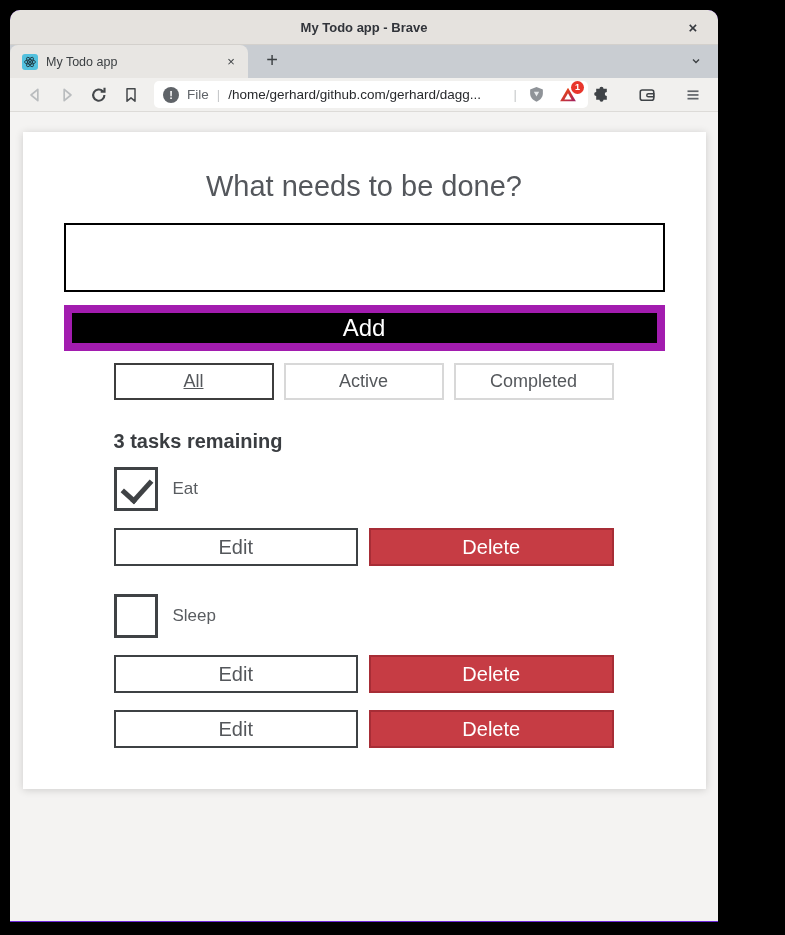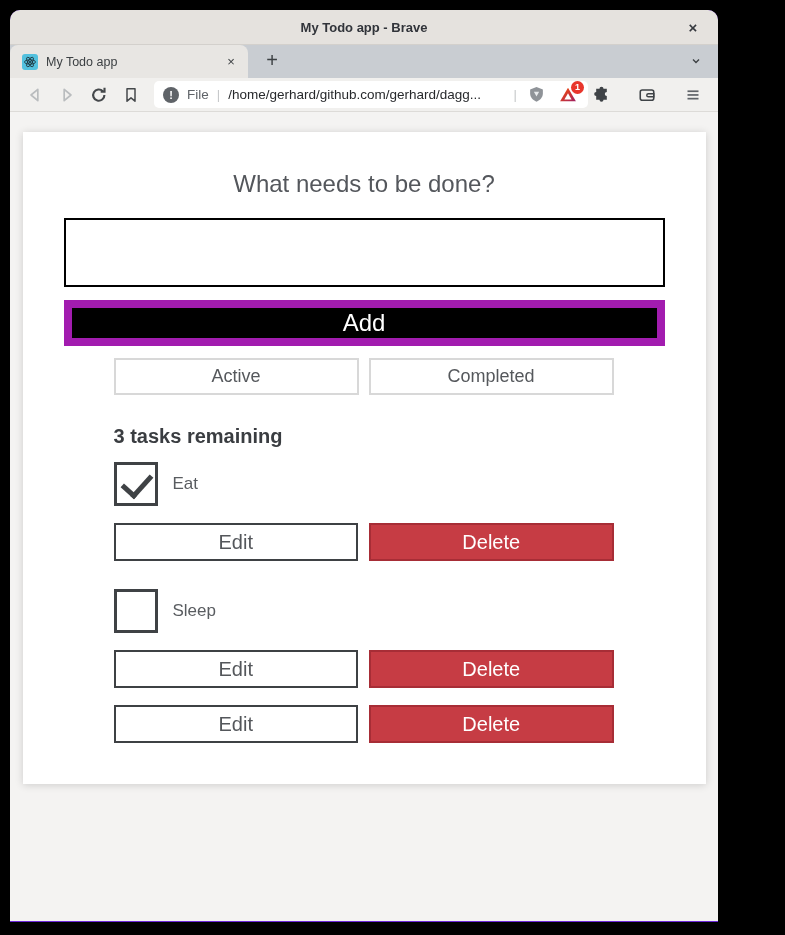--- a/index.html
+++ b/index.html
@@ -48,21 +48,21 @@
   .rewards-wrap { margin-left:10px; }
   .count-badge { position:absolute; top:-3px; right:-5px; min-width:13px; height:13px; border-radius:7px;
                  background:#e8352b; color:#fff; font-size:9px; font-weight:bold;
                  display:flex; align-items:center; justify-content:center; padding:0 2px; }
   .toolbar-right { margin-left:auto; display:flex; align-items:center; gap:14px; }
 
   
   .viewport { height:809px; background:#f4f3f2; overflow:hidden; }
   .card { width:683px; margin:20px auto 0; background:#fff; padding-bottom:41px;
           box-shadow:0 1px 8px rgba(0,0,0,.16); }
-  .app-heading { padding-top:38px; text-align:center; font-size:24px; font-weight:400; color:#54575c; }
+  .app-heading { padding-top:38px; text-align:center; font-size:29px; font-weight:400; color:#54575c; }
   .form-area { padding:0 41px; }
   .todo-input { display:block; width:100%; height:69px; margin-top:20px; border:2px solid #000;
                 font-size:20px; padding:0 10px; font-family:inherit; }
   .add-btn { display:block; width:100%; height:46px; margin-top:13px; background:#000;
              border:8px solid #a21caf; color:#fff; font-size:24px; font-family:inherit; cursor:pointer; }
   .list-area { padding:0 92px 0 91px; }
   .filters { display:flex; gap:10px; margin-top:12px; }
   .filter-btn { flex:1; height:37px; background:#fff; border:2px solid #d8d8d8; color:#55585c;
                 font-size:18px; font-family:inherit; cursor:pointer; }
   .filter-btn.active { border-color:#3d3d3d; text-decoration:underline; }
@@ -192,20 +192,21 @@
       <h1 class="app-heading">What needs to be done?</h1>
 
       <div class="form-area">
         <input class="todo-input" type="text" value="" style="">
         <button class="add-btn">Add</button>
       </div>
 
       <div class="list-area">
 
         <div class="filters">
+          <button class="filter-btn active">All</button>
           <button class="filter-btn">Active</button>
           <button class="filter-btn">Completed</button>
         </div>
 
         <h2 class="remaining">3 tasks remaining</h2>
 
         <div class="task-row first">
           <span class="checkbox checked"></span>
           <span class="task-label">Eat</span>
         </div>

